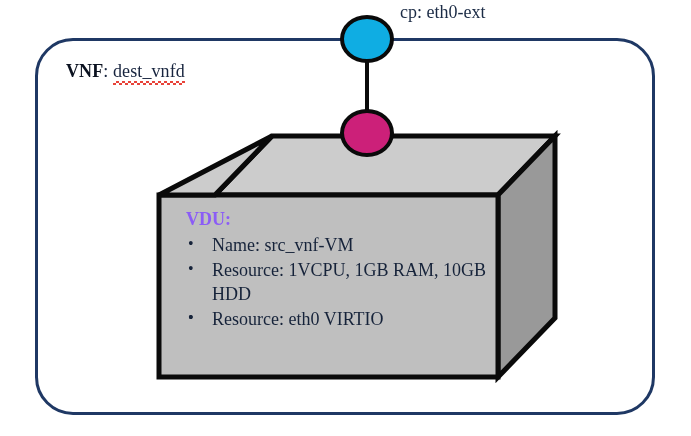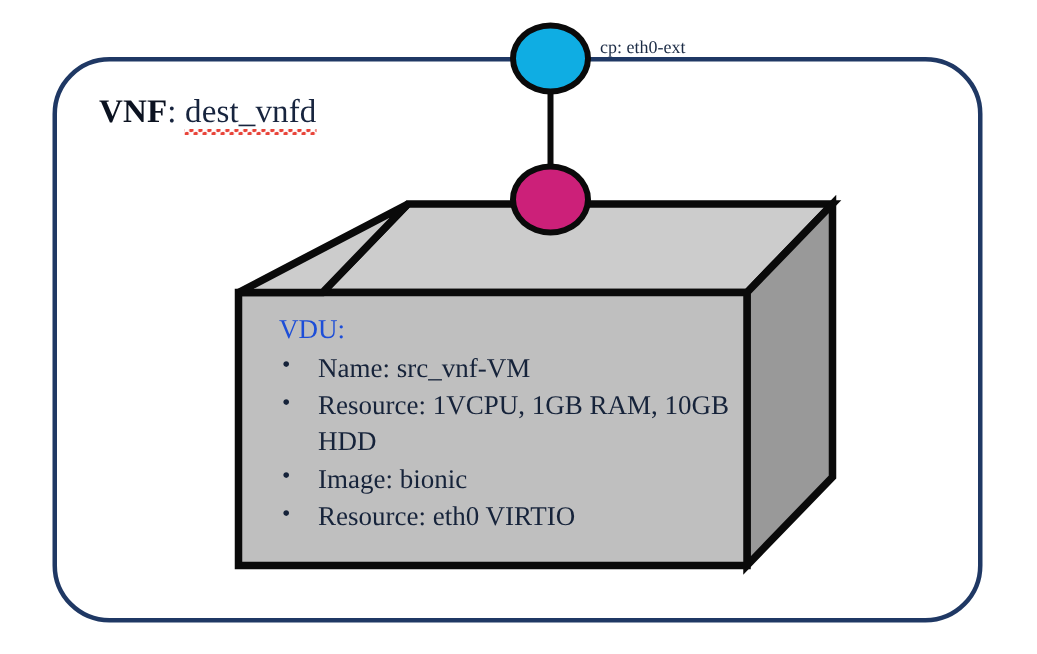--- a/index.html
+++ b/index.html
@@ -27,21 +27,21 @@
     border: 3px solid #1F3864;
     border-radius: 38px;
     box-sizing: border-box;
     background: transparent;
   }
 
   .vnf-label {
     position: absolute;
     left: 66px;
     top: 61px;
-    font-size: 22px;
+    font-size: 18px;
     color: #17243e;
     white-space: nowrap;
     letter-spacing: 0.1px;
   }
   .vnf-label .key {
     font-weight: bold;
     color: #0b1220;
   }
   .vnf-label .val {
     position: relative;
@@ -90,24 +90,23 @@
   .iface-circle {
     left: 340px;
     top: 109px;
     width: 54px;
     height: 48px;
     background: #CC2079;
   }
 
   .node-label {
     position: absolute;
-    font-size: 12px;
+    font-size: 18px;
     color: #1b2b45;
     white-space: nowrap;
-    margin-top: 22px;
   }
   .cp-label { left: 400px; top: 2px; }
   .iface-label { left: 404px; top: 114px; }
 
   
   .cuboid {
     position: absolute;
     left: 150px;
     top: 128px;
     width: 420px;
@@ -123,22 +122,22 @@
   .vdu-text {
     position: absolute;
     left: 186px;
     top: 208px;
     width: 300px;
     font-size: 18px;
     color: #16233a;
     line-height: 1.33;
   }
   .vdu-title {
-    font-weight: normal;
-    color: #1d4ed8;
+    font-weight: bold;
+    color: #8b5cf6;
     margin-bottom: 2px;
   }
   .vdu-list {
     margin: 0;
     padding: 0;
     list-style: none;
   }
   .vdu-list li {
     position: relative;
     padding-left: 26px;
@@ -177,21 +176,21 @@
 
       <polygon points="9,67 65,67 122,8 122,8" fill="#CCCCCC" stroke="#0a0a0a" stroke-width="5" stroke-linejoin="miter"></polygon>
     </svg>
   </div>
 
   <div class="vdu-text">
     <div class="vdu-title">VDU:</div>
     <ul class="vdu-list">
       <li><span class="bullet">•</span><span>Name: src_vnf-VM</span></li>
       <li><span class="bullet">•</span><span>Resource: 1VCPU, 1GB RAM, 10GB HDD</span></li>
-      <li><span class="bullet">•</span><span>Image: bionic</span></li>
+      <li><span class="bullet">•</span></li>
       <li><span class="bullet">•</span><span>Resource: eth0 VIRTIO</span></li>
     </ul>
   </div>
 
   <div class="node-circle iface-circle"></div>
 
   <div class="node-circle cp-circle"></div>
   <div class="node-label cp-label">cp: eth0-ext</div>
 
 </div>

